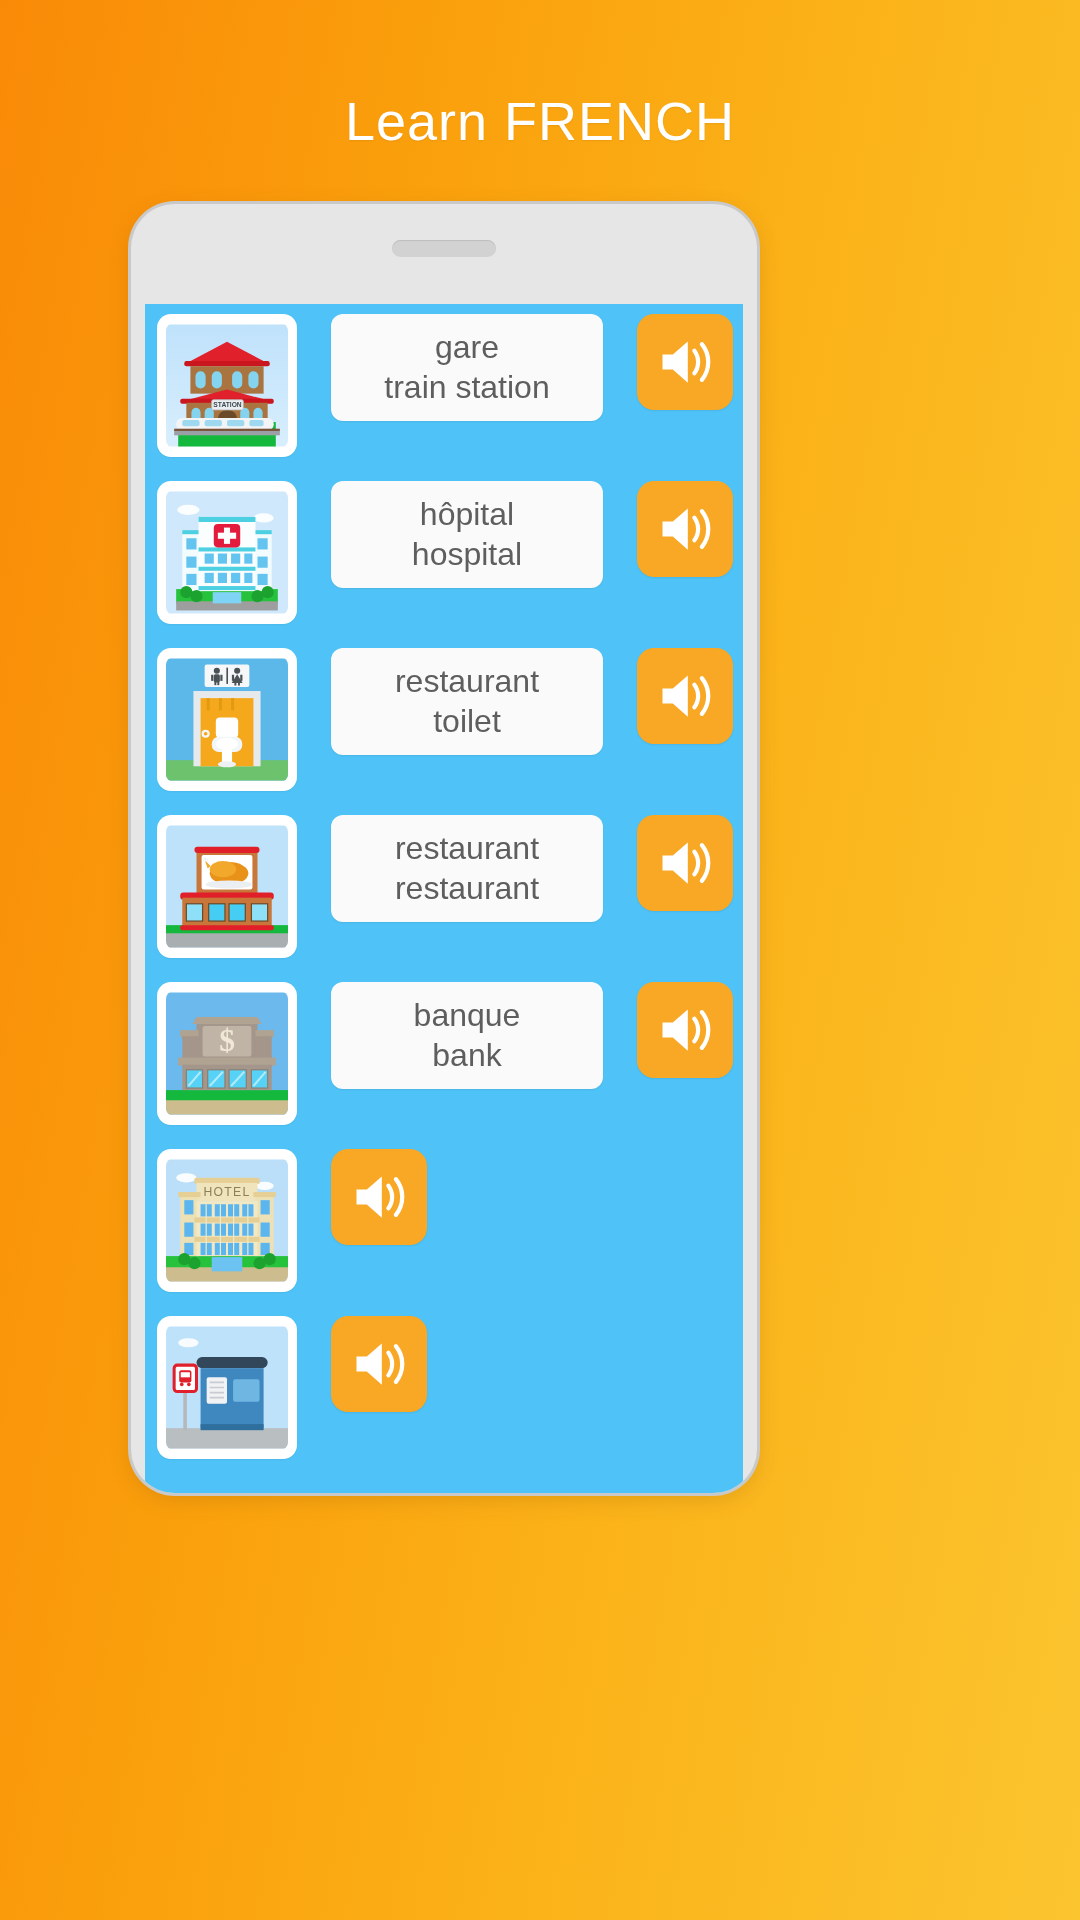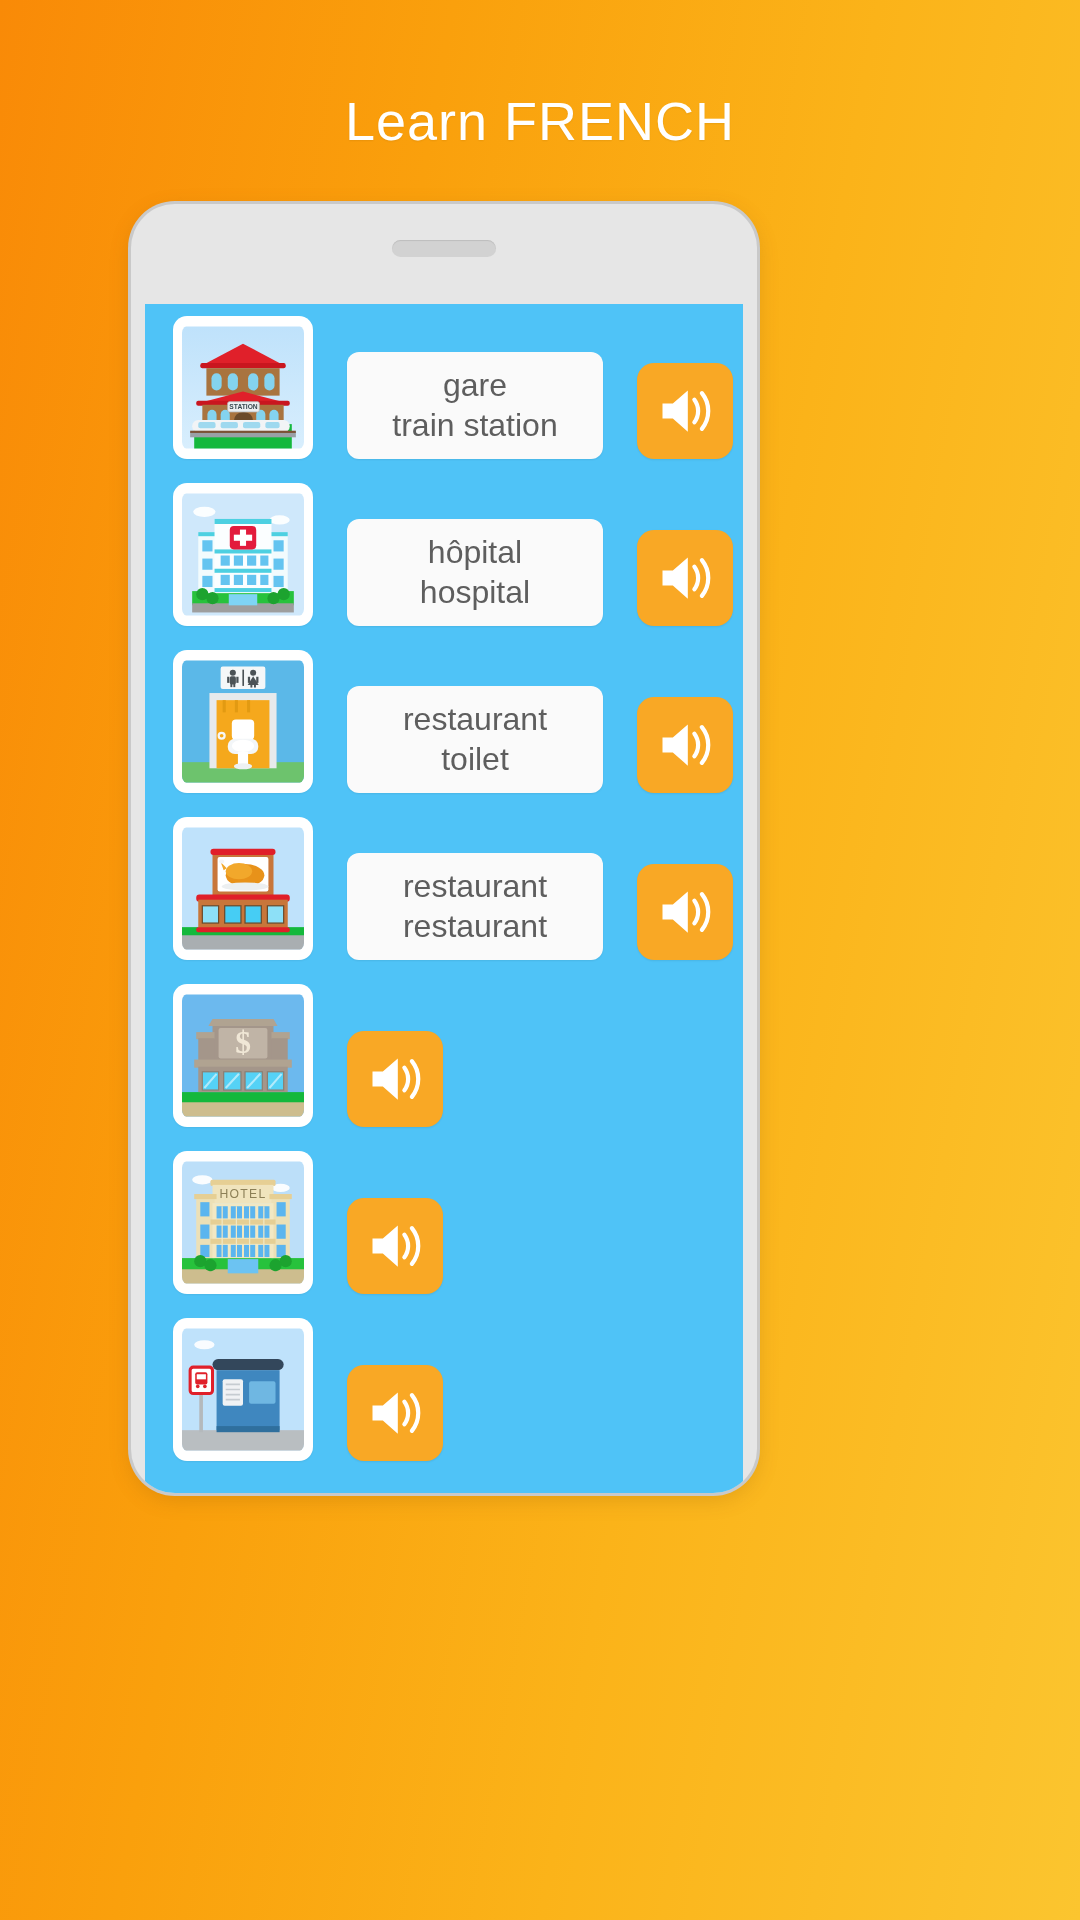--- a/index.html
+++ b/index.html
@@ -49,23 +49,23 @@
     overflow:hidden;
   }
   .list{
     display:flex; flex-direction:column;
     gap:22px;
     padding:10px 0 0 0;
   }
 
   
   .row{
-    display:flex; align-items:flex-end;
+    display:flex; align-items:flex-start;
     gap:34px;
-    padding:0 10px 0 28px;
+    padding:0 10px 0 12px;
     height:145px;
     flex-shrink:0;
   }
 
   
   .tile{
     width:140px; height:143px;
     background:#ffffff;
     border-radius:14px;
     padding:9px;
@@ -362,20 +362,24 @@
               <rect x="62" y="76" width="17" height="18" fill="#55d2f6" stroke="#8c7f72" stroke-width="1.2"></rect>
               <rect x="84" y="76" width="16" height="18" fill="#55d2f6" stroke="#8c7f72" stroke-width="1.2"></rect>
               <g stroke="#ffffff" stroke-width="2" opacity=".55">
                 <line x1="22" y1="92" x2="34" y2="78"></line>
                   <line x1="43" y1="92" x2="56" y2="78"></line>
                 <line x1="64" y1="92" x2="77" y2="78"></line>
                   <line x1="86" y1="92" x2="98" y2="78"></line>
               </g>
             </svg>
           </div>
+        </div>
+        <div class="word-card">
+          <div class="fr">banque</div>
+          <div class="en">bank</div>
         </div>
         <div class="speak-btn">
           <svg viewBox="0 0 64 64">
             <path d="M8 24h11L35 10v44L19 40H8z" fill="#ffffff"></path>
             <path d="M42 20a20 20 0 0 1 0 24" stroke="#ffffff" stroke-width="4.5" fill="none" stroke-linecap="round"></path>
             <path d="M50 13a30 30 0 0 1 0 38" stroke="#ffffff" stroke-width="4.5" fill="none" stroke-linecap="round"></path>
           </svg>
         </div>
       </div>
 

